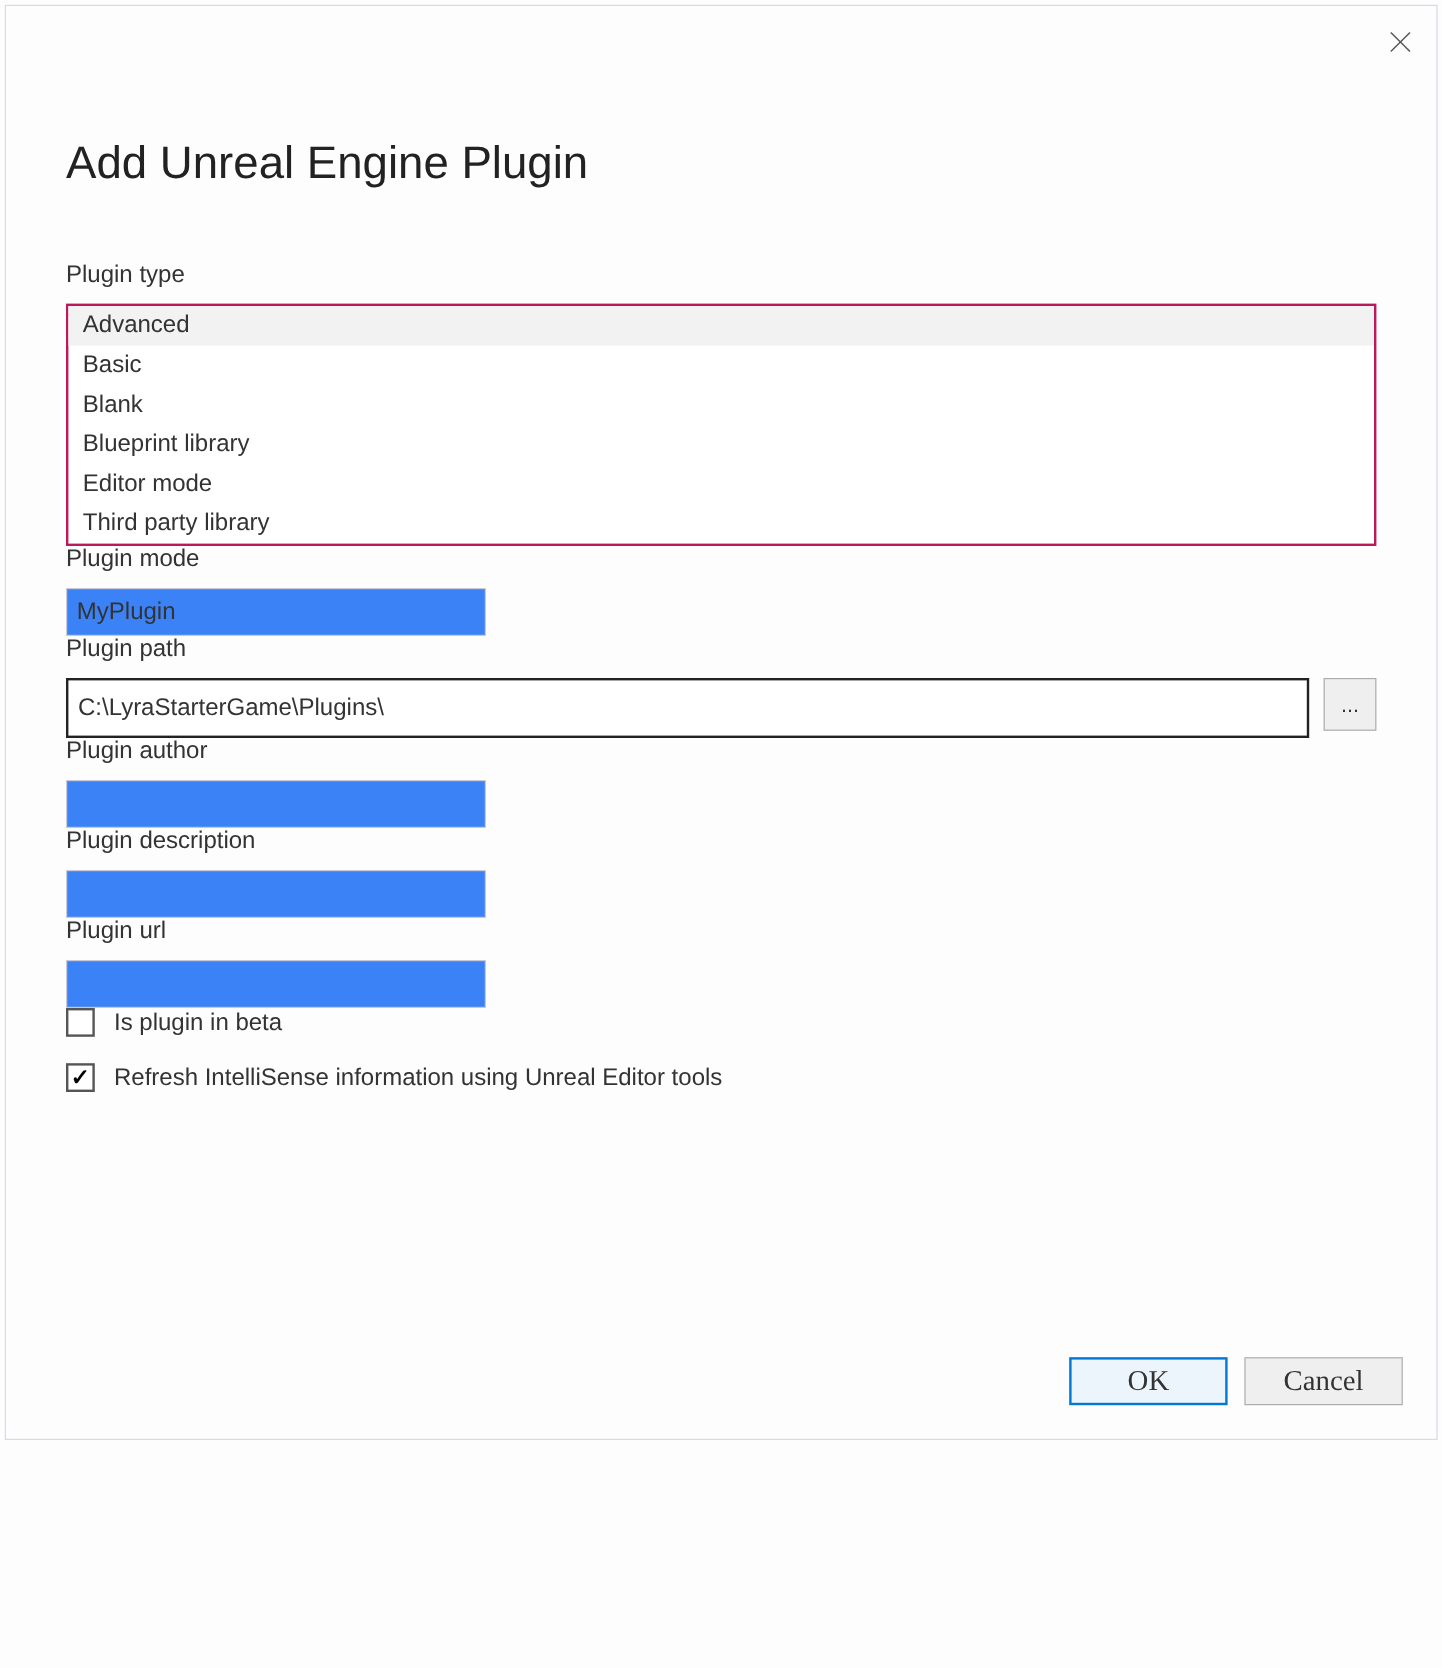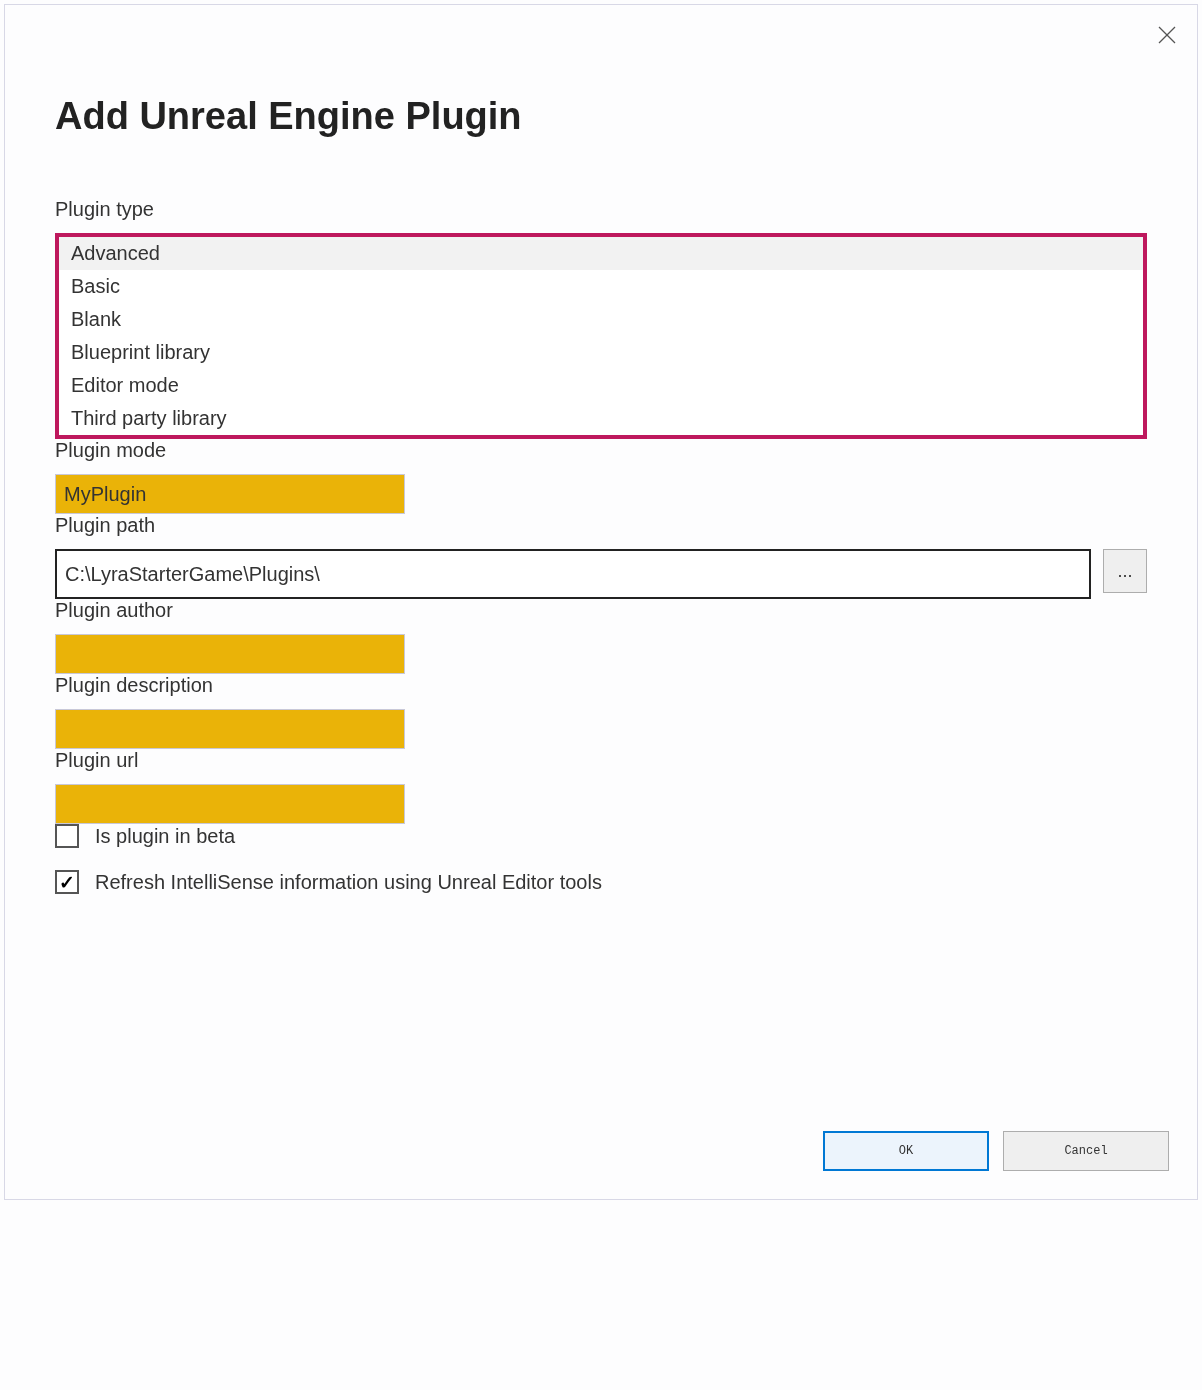--- a/index.html
+++ b/index.html
@@ -37,50 +37,50 @@
       justify-content: center;
     }
     .close-btn svg {
       width: 18px;
       height: 18px;
       stroke: #555;
       stroke-width: 1.2;
     }
     .dialog-title {
       font-size: 38px;
-      font-weight: 700;
+      font-weight: 400;
       color: #222;
-      margin-top: 40px;
+      margin-top: 60px;
       margin-bottom: 60px;
     }
     .field-group {
     }
     .field-label {
       font-size: 20px;
       color: #333;
       margin-bottom: 12px;
       display: block;
     }
     .listbox {
-      border: 4px solid #be185d;
+      border: 2px solid #be185d;
       background: #ffffff;
       width: 100%;
     }
     .listbox-item {
       padding: 5px 12px;
       font-size: 20px;
       color: #333;
       cursor: pointer;
     }
     .listbox-item.selected {
       background: #f2f2f2;
     }
     .text-input {
       border: 1px solid #c8c8d8;
-      background: #eab308;
+      background: #3b82f6;
       font-size: 20px;
       padding: 5px 8px;
       height: 40px;
       color: #333;
       font-family: inherit;
     }
     .text-input.small {
       width: 350px;
     }
     .path-row {
@@ -140,24 +140,24 @@
       color: #333;
     }
     .button-row {
       position: absolute;
       bottom: 28px;
       right: 28px;
       display: flex;
       gap: 14px;
     }
     .dialog-btn {
-      width: 166px;
+      width: 132px;
       height: 40px;
-      font-size: 12px;
-      font-family: Liberation Mono, monospace;
+      font-size: 24px;
+      font-family: Liberation Serif, serif;
       cursor: pointer;
       border: 1px solid #adadad;
       background: #efefef;
       color: #333;
     }
     .dialog-btn.primary {
       border: 2px solid #0078d4;
       background: #ecf4fc;
     }
   </style>

